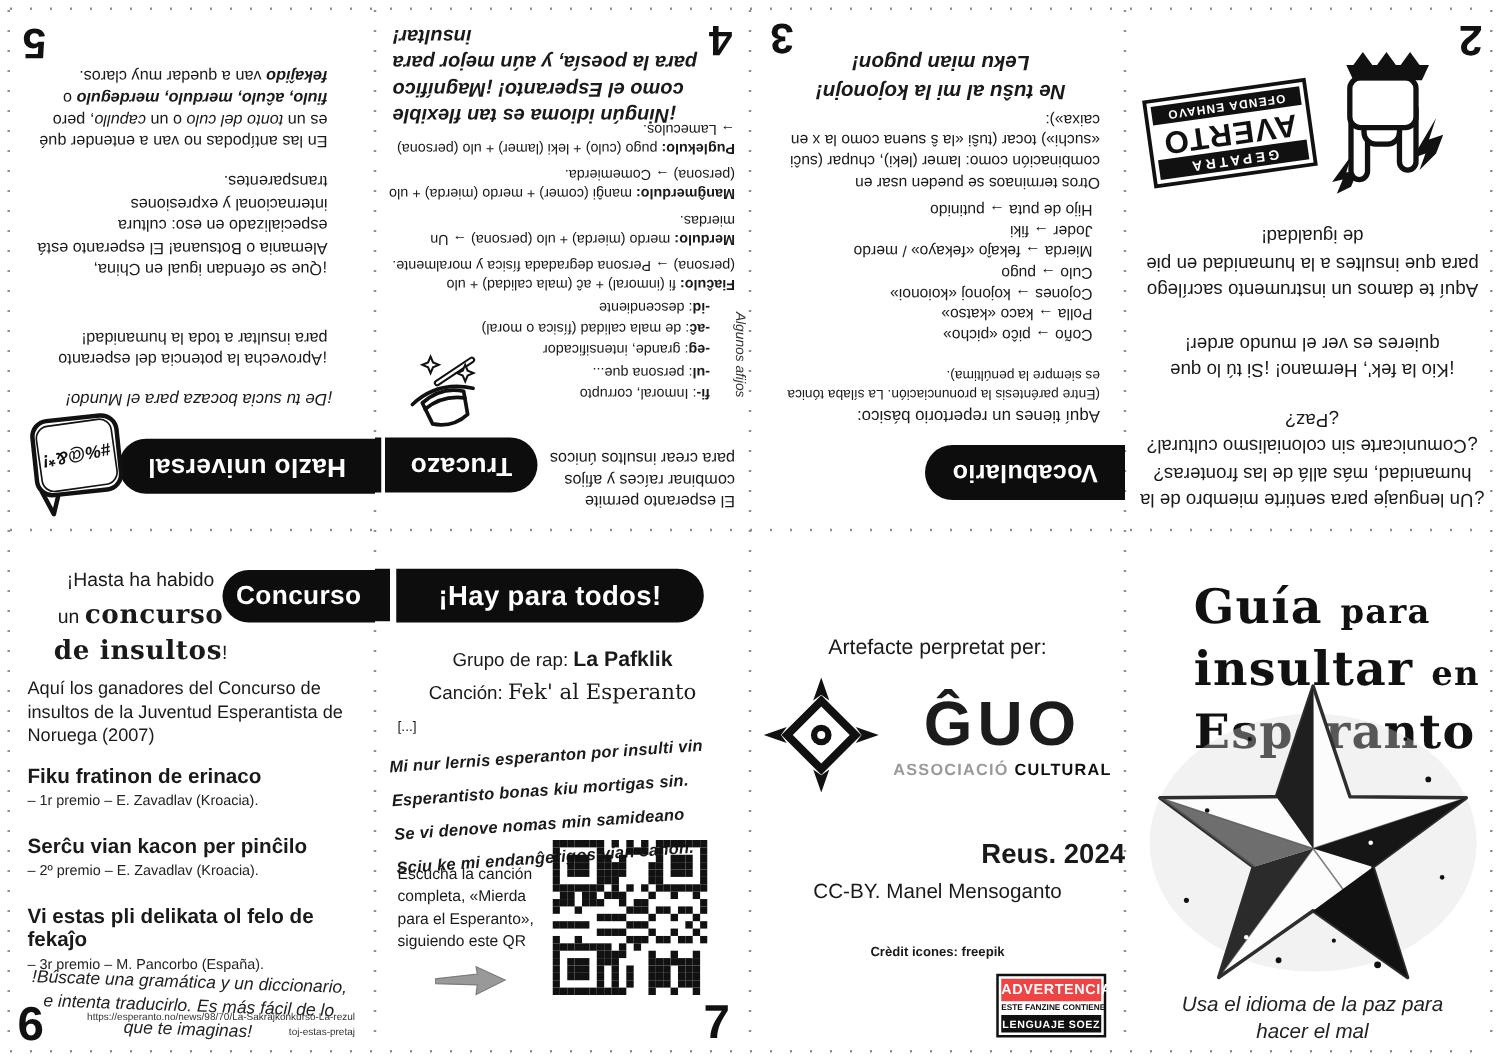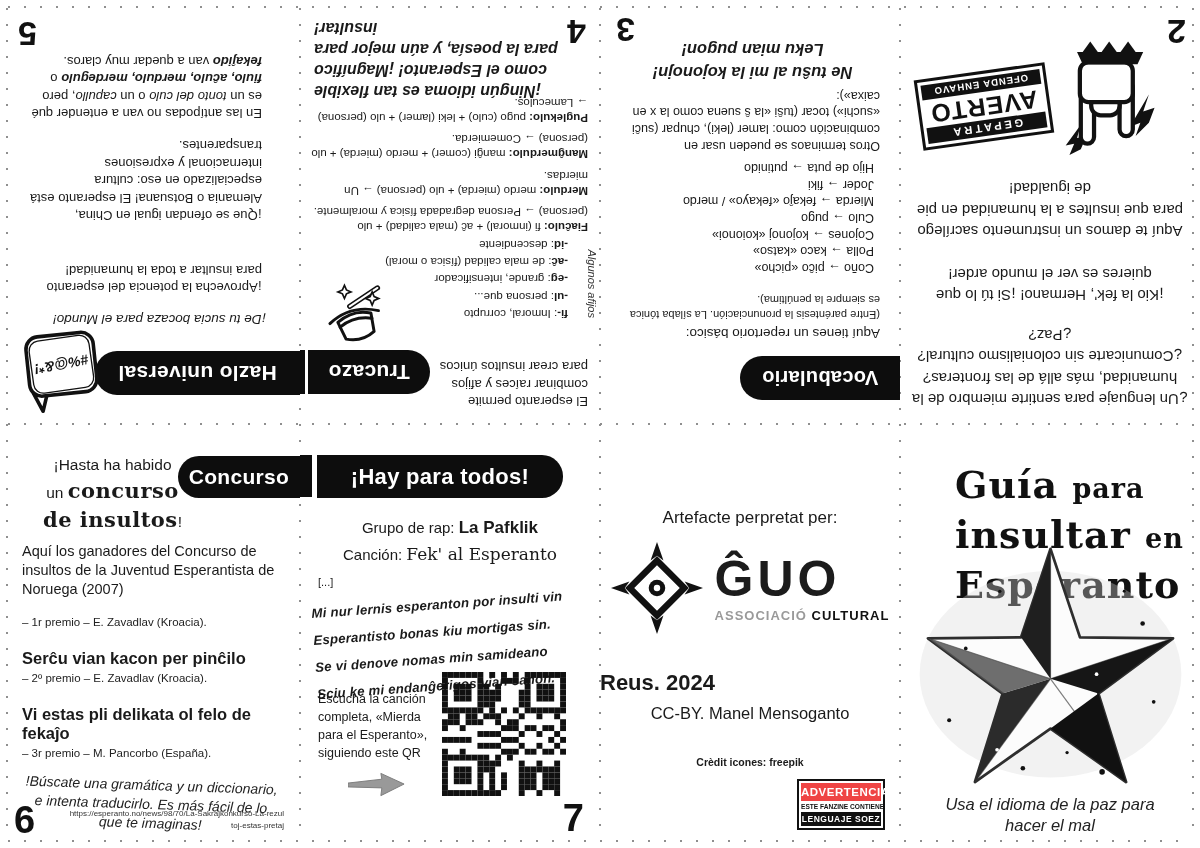--- a/index.html
+++ b/index.html
@@ -152,20 +152,21 @@
     </div>
   </div>
 
   <div class="cell" style="left:0;top:424px;">
     <div style="position:absolute;left:25px;top:30px;width:175px;text-align:center;font-size:15.5px;line-height:1.4;">¡Hasta ha habido<br>un <span class="grunge">concurso</span><br><span class="grunge">de insultos</span>!</div>
     <div class="hdr" style="right:0;top:32px;width:122px;border-radius:21px 0 0 21px;height:42px;">
       <span>Concurso</span>
     </div>
     <div class="par" style="left:22px;top:118px;width:262px;font-size:14.5px;line-height:1.3;">Aquí los ganadores del Concurso de insultos de la Juventud Esperantista de Noruega (2007)</div>
     <div style="position:absolute;left:22px;top:188px;width:270px;">
+      <div class="win-title">Fiku fratinon de erinaco</div>
       <div class="win-sub">– 1r premio – E. Zavadlav (Kroacia).</div>
       <div class="win-title">Serĉu vian kacon per pinĉilo</div>
       <div class="win-sub">– 2º premio – E. Zavadlav (Kroacia).</div>
       <div class="win-title">Vi estas pli delikata ol felo de fekaĵo</div>
       <div class="win-sub">– 3r premio – M. Pancorbo (España).</div>
     </div>
     <div style="position:absolute;left:24px;top:352px;width:254px;font-style:italic;font-size:14px;line-height:1.35;text-align:center;transform:rotate(2deg);color:#222;">!Búscate una gramática y un diccionario, e intenta traducirlo. Es más fácil de lo que te imaginas!</div>
     <div class="pnum" style="left:14px;bottom:6px;font-size:38px;">6</div>
     <div style="position:absolute;right:16px;bottom:16px;width:215px;font-size:8px;color:#333;text-align:right;line-height:1.5;word-break:break-all;">https://esperanto.no/news/98/70/La-Sakrajkonkurso-La-rezultoj-estas-pretaj</div>
   </div>
@@ -437,29 +438,29 @@
     <div style="position:absolute;left:0;top:118px;width:100%;display:flex;justify-content:center;align-items:center;gap:12px;">
       <svg viewBox="0 0 100 100" style="width:92px;height:92px;">
         <rect x="29" y="29" width="42" height="42" fill="#fff" stroke="#111" stroke-width="7" transform="rotate(45 50 50)"></rect>
         <polygon points="50,0 57,20 50,15 43,20" fill="#111"></polygon>
         <polygon points="50,100 57,80 50,85 43,80" fill="#111"></polygon>
         <polygon points="0,50 20,43 15,50 20,57" fill="#111"></polygon>
         <polygon points="100,50 80,43 85,50 80,57" fill="#111"></polygon>
         <circle cx="50" cy="50" r="9" fill="#111"></circle>
         <circle cx="50" cy="50" r="3.5" fill="#fff"></circle>
       </svg>
-      <div style="text-align:left;">
+      <div style="text-align:center;">
         <div style="font-weight:bold;font-size:50px;line-height:1;letter-spacing:4px;color:#1c1c1c;">ĜUO</div>
         <div style="margin-top:4px;font-size:13px;font-weight:bold;letter-spacing:1px;">
           <span style="color:#9a9a9a;">ASSOCIACIÓ</span>
           <span style="color:#111;">CULTURAL</span>
         </div>
       </div>
     </div>
-    <div style="position:absolute;left:0;top:246px;width:100%;text-align:left;font-weight:bold;font-size:22px;">Reus. 2024</div>
+    <div style="position:absolute;left:0;top:246px;width:100%;text-align:right;font-weight:bold;font-size:22px;">Reus. 2024</div>
     <div style="position:absolute;left:0;top:280px;width:100%;text-align:center;font-size:16.5px;">CC-BY. Manel Mensoganto</div>
     <div style="position:absolute;left:0;top:332px;width:100%;text-align:center;font-size:10.5px;font-weight:bold;">Crèdit icones: freepik</div>
     <div class="adv" style="right:15px;bottom:18px;">
       <div class="r1">ADVERTENCIA</div>
       <div class="r2">ESTE FANZINE CONTIENE</div>
       <div class="r3">LENGUAJE SOEZ</div>
     </div>
   </div>
 
   <div class="cell" style="left:900px;top:424px;">

